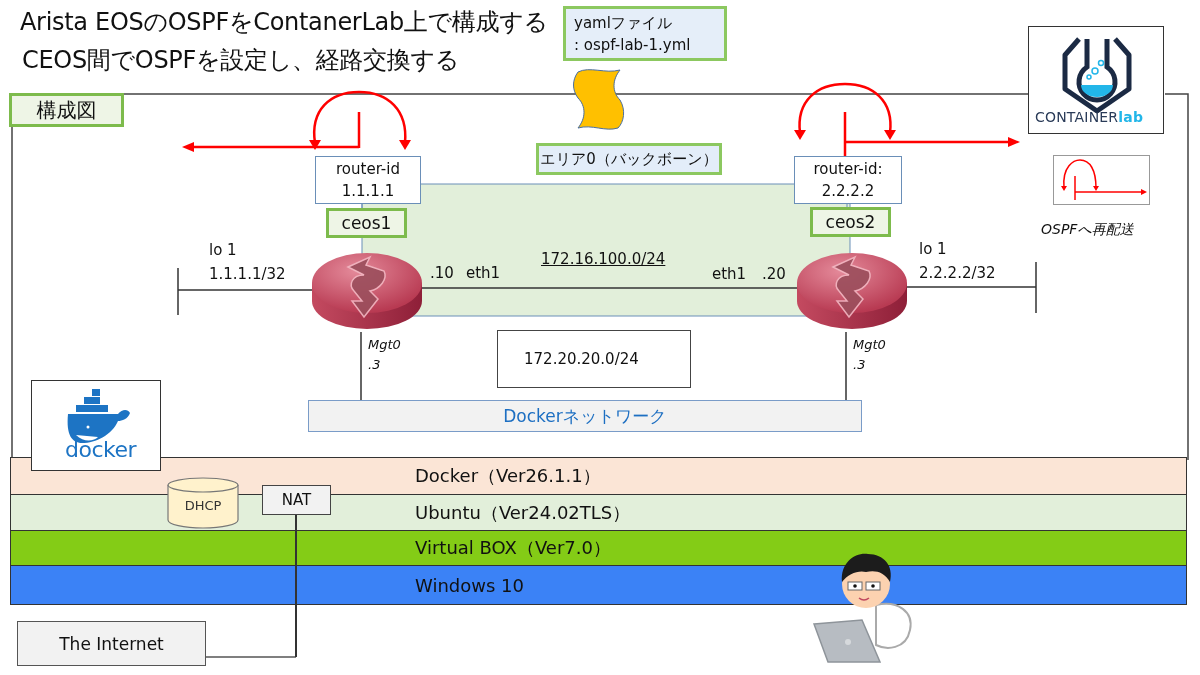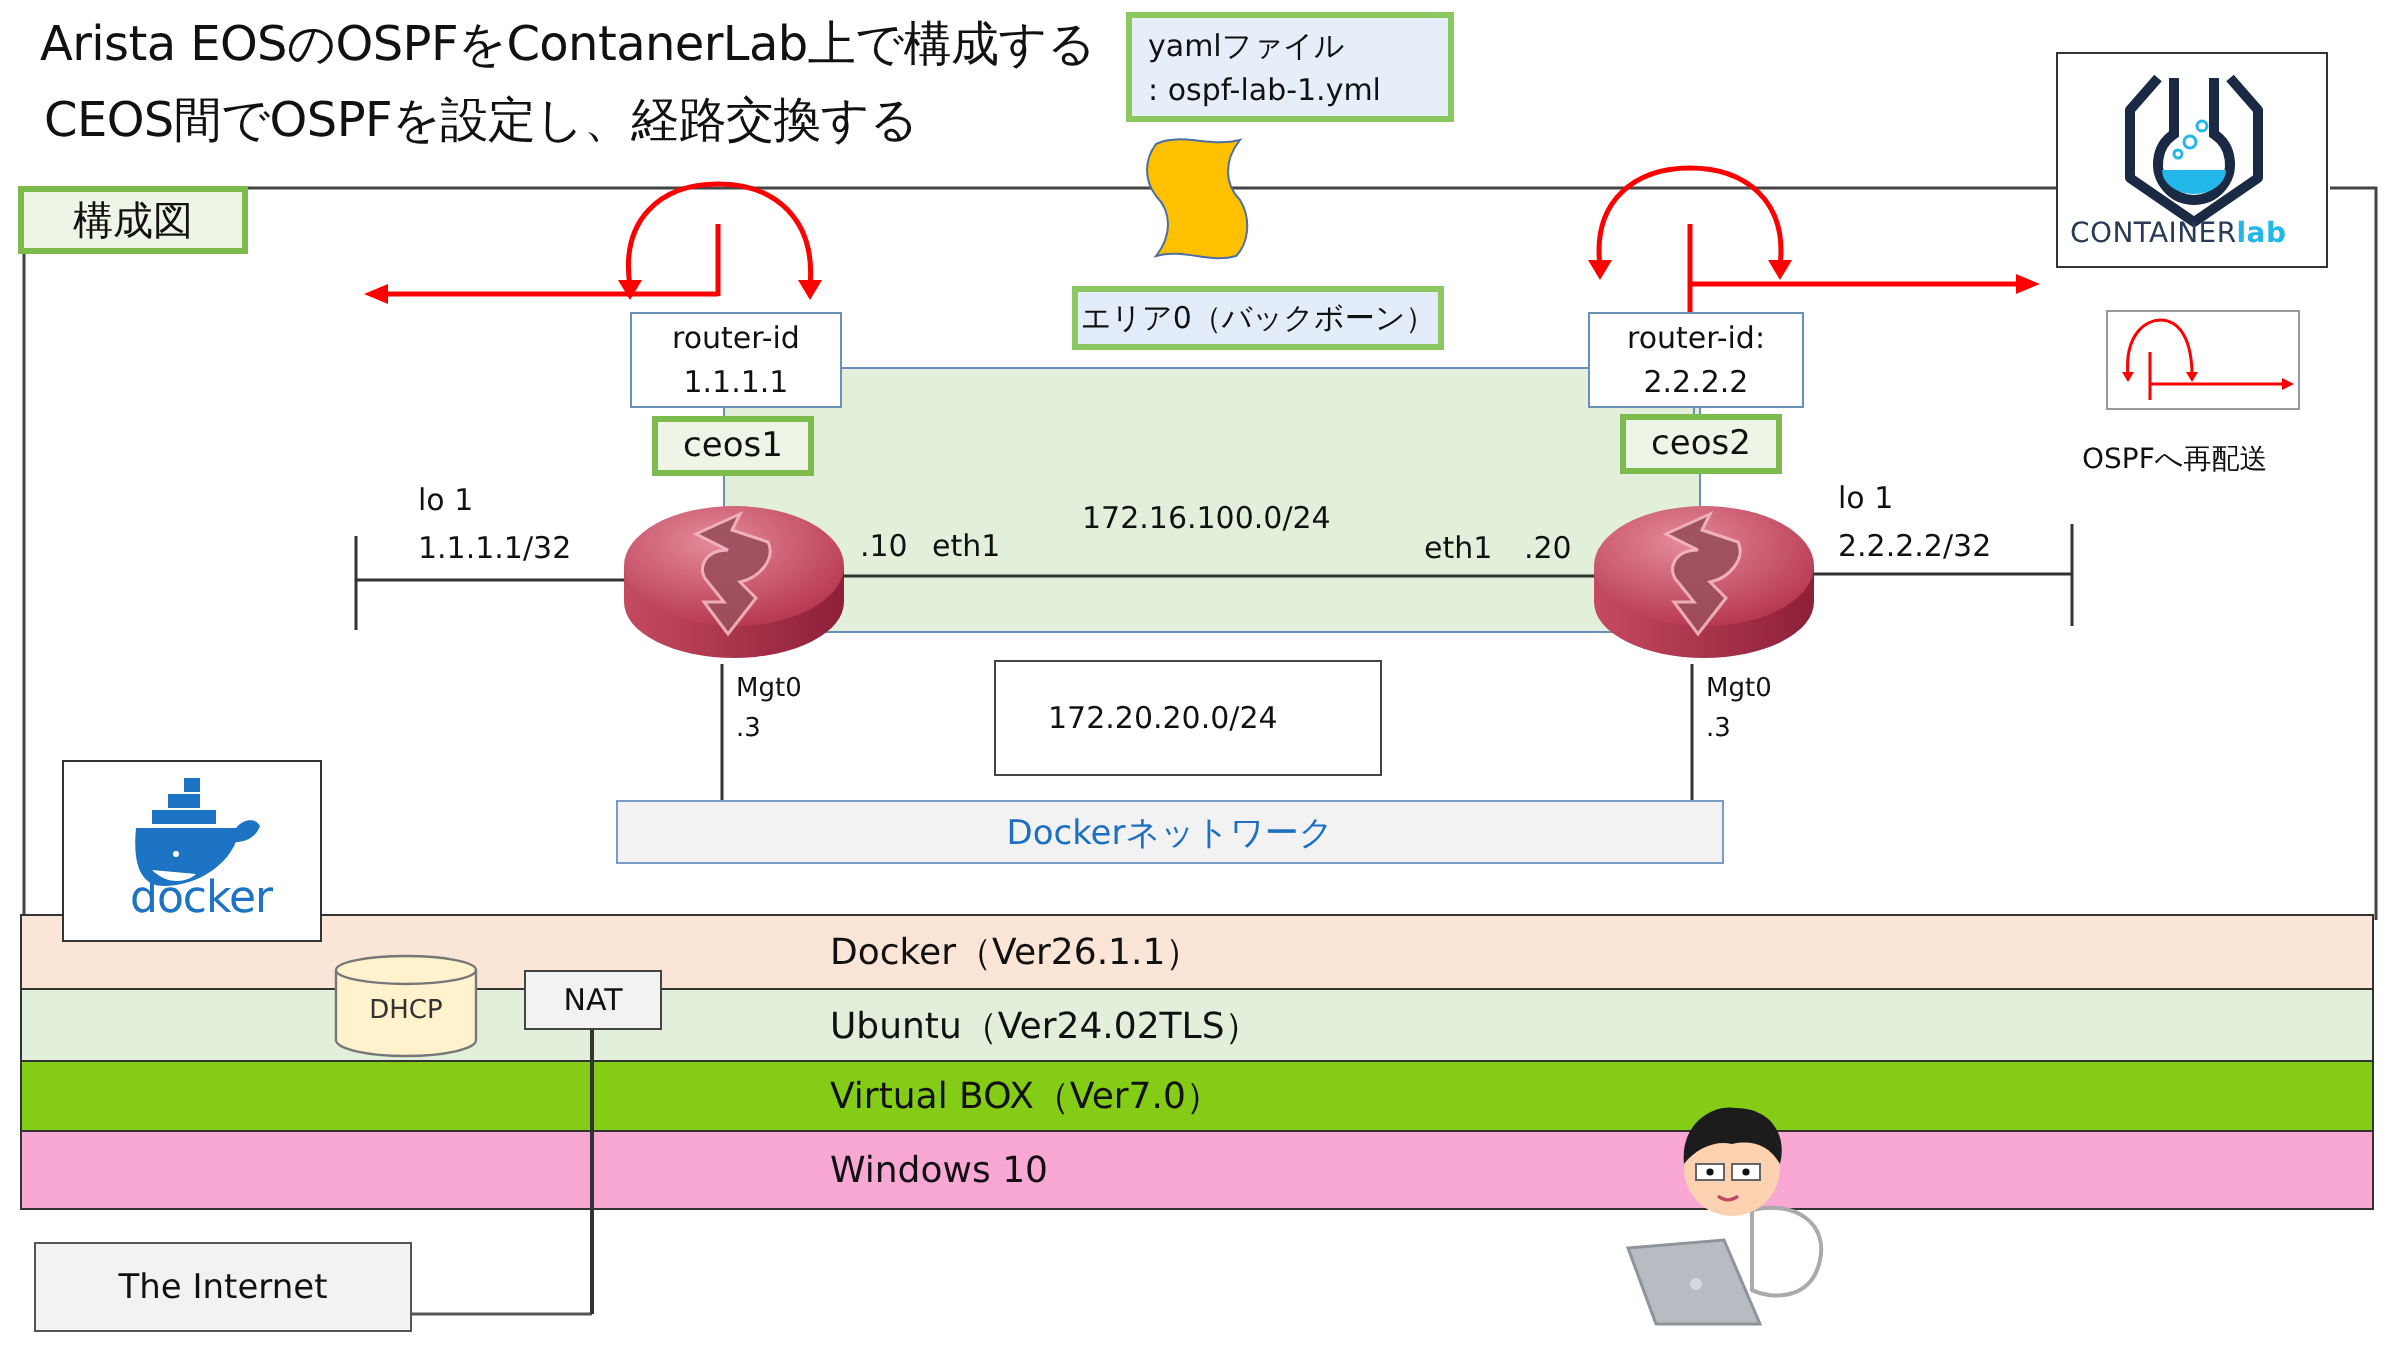--- a/index.html
+++ b/index.html
@@ -5,21 +5,21 @@
   * { box-sizing: border-box; margin: 0; padding: 0; }
   body { width: 1200px; height: 675px; background: #ffffff; position: relative; overflow: hidden;
          font-family: "DejaVu Sans", "Liberation Sans", sans-serif; color: #111; }
   .abs { position: absolute; }
   .title { font-size: 24px; white-space: nowrap; letter-spacing: -0.3px; }
   .box { position: absolute; display: flex; flex-direction: column; align-items: center; justify-content: center; text-align: center; }
   .greenbox { border: 3px solid #7dbb4c; background: #eef5e6; }
   .bluegreenbox { border: 3px solid #8cc860; background: #e4eefa; margin-left: 29px; }
   .rid { border: 1.5px solid #6a8fb8; background: #ffffff; font-size: 15px; line-height: 22px; }
   .lbl { position: absolute; font-size: 15px; white-space: nowrap; }
-  .small { font-size: 13px; }
+  .small { font-size: 13px; font-style: italic; }
   .layer { position: absolute; left: 10px; width: 1177px; border: 1.5px solid #333; display: flex; align-items: center; font-size: 18px; }
   .layer span { position: absolute; left: 404px; }
   svg { position: absolute; left: 0; top: 0; }
 </style>
 </head>
 <body>
 
 <div class="abs title" style="left:20px; top:6px;">Arista EOSのOSPFをContanerLab上で構成する</div>
 <div class="abs title" style="left:22px; top:44px;">CEOS間でOSPFを設定し、経路交換する</div>
 
@@ -131,21 +131,21 @@
 <div class="lbl" style="left:919px; top:237px; line-height:24px;">
   <div>lo 1</div>
   <div>2.2.2.2/32</div>
 </div>
 
 <div class="lbl" style="left:430px; top:264px;">.10</div>
 <div class="lbl" style="left:466px; top:264px;">eth1</div>
 <div class="lbl" style="left:712px; top:265px;">eth1</div>
 <div class="lbl" style="left:762px; top:265px;">.20</div>
 
-<div class="lbl" style="left:541px; top:250px;">172.16.100.0/24</div>
+<div class="lbl" style="left:541px; top:250px;text-decoration:underline;">172.16.100.0/24</div>
 
 <div class="lbl small" style="left:368px; top:335px; line-height:20px;">
   <div>Mgt0</div>
   <div>.3</div>
 </div>
 <div class="lbl small" style="left:853px; top:335px; line-height:20px;">
   <div>Mgt0</div>
   <div>.3</div>
 </div>
 
@@ -185,21 +185,21 @@
 
 <div class="layer" style="top:457px; height:38px; background:#fbe5d6;">
   <span>Docker（Ver26.1.1）</span>
 </div>
 <div class="layer" style="top:494px; height:37px; background:#e2efda;">
   <span>Ubuntu（Ver24.02TLS）</span>
 </div>
 <div class="layer" style="top:530px; height:36px; background:#84cc16;">
   <span>Virtual BOX（Ver7.0）</span>
 </div>
-<div class="layer" style="top:565px; height:40px; background:#f9a8d4;">
+<div class="layer" style="top:565px; height:40px; background:#3b82f6;">
   <span>Windows 10</span>
 </div>
 
 <div class="abs" style="left:295px; top:515px; width:1.5px; height:142px; background:#333;"></div>
 
 <div class="abs" style="left:31px; top:380px; width:130px; height:91px; border:1.5px solid #333; background:#fff;">
   <svg width="130" height="91" viewBox="0 0 130 91">
     <g fill="#1d74c4">
       <rect x="60" y="8" width="8" height="7"></rect>
       <rect x="52" y="16" width="8" height="7"></rect>

